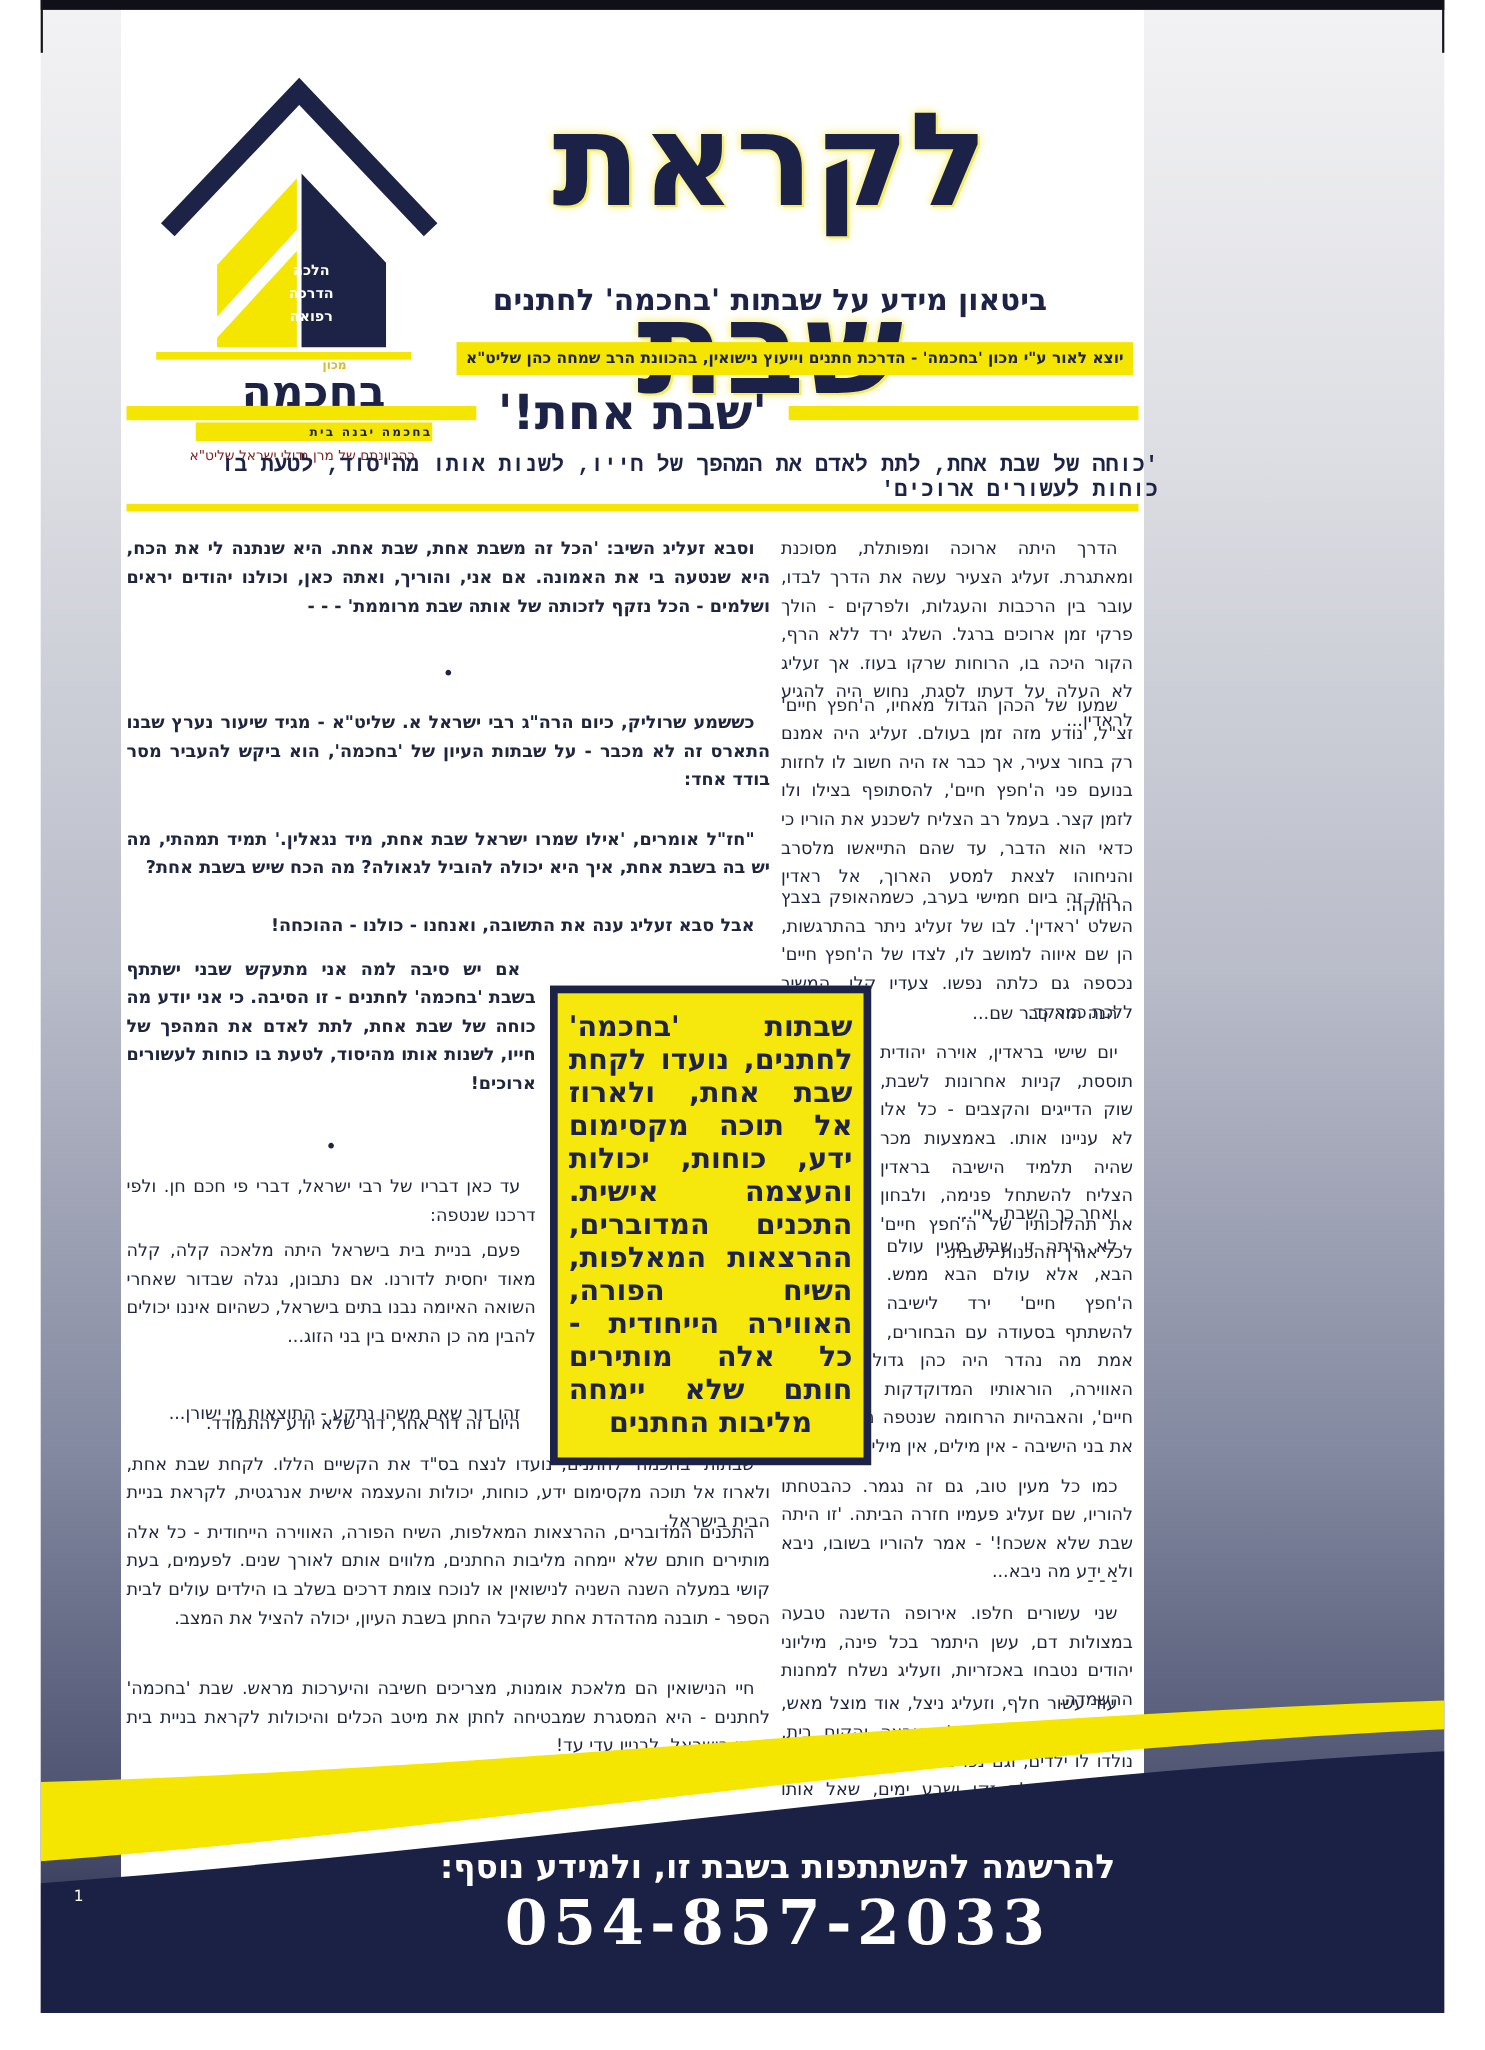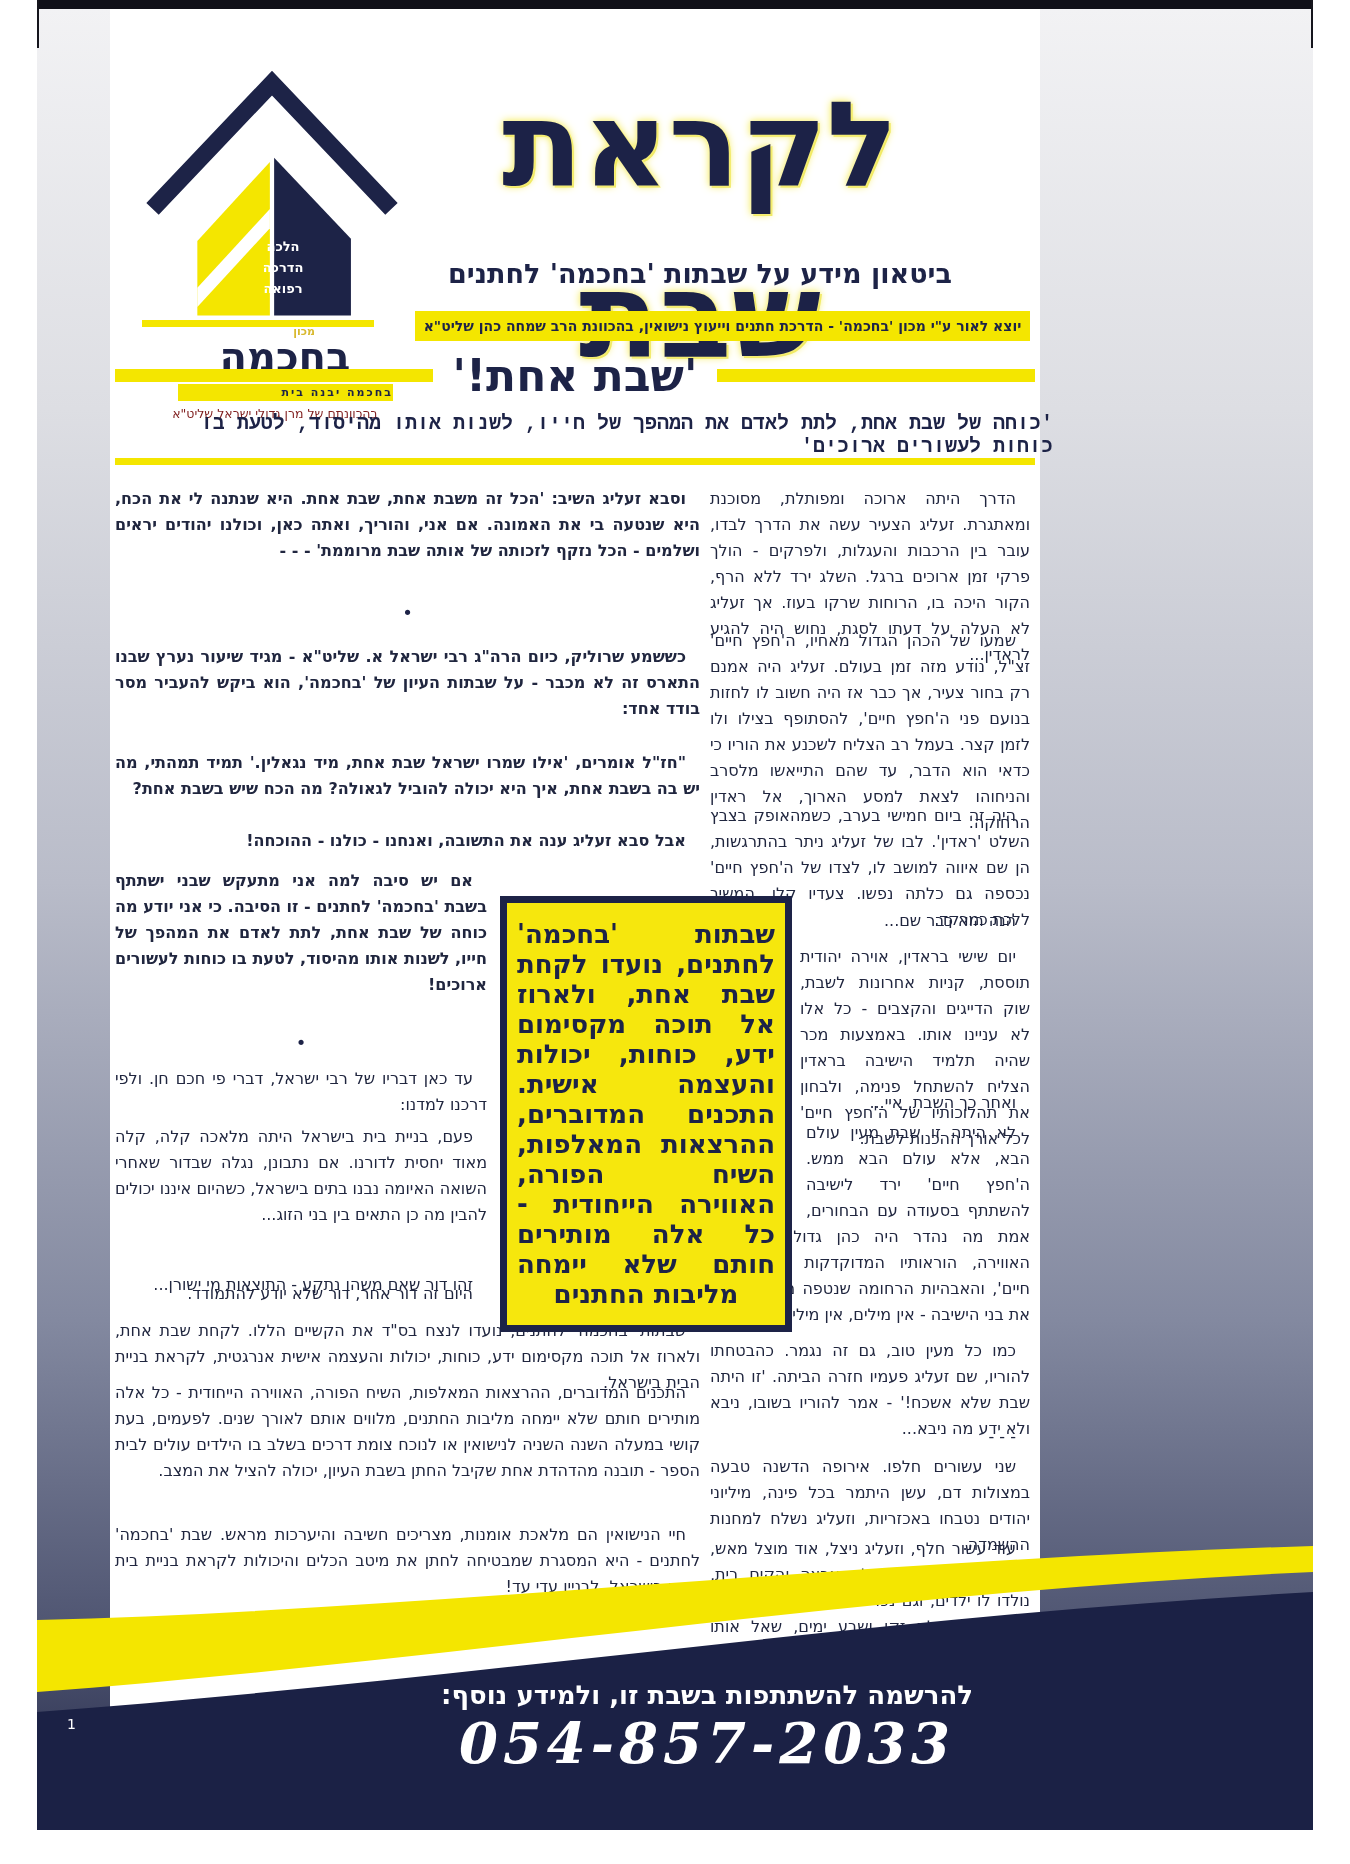--- a/index.html
+++ b/index.html
@@ -38,22 +38,22 @@
   .motto{left:112px;top:168px;width:82px;text-align:center;color:#ffffff;font-size:13px;line-height:21px;font-weight:bold;}
   .logobar{left:12px;top:252px;width:232px;height:7px;background:#f4e600;}
   .mname-sm{left:85px;top:257px;width:100px;font-size:11px;font-weight:bold;color:#d8b92f;}
   .mname{left:55px;top:266px;width:200px;text-align:center;font-size:40px;font-weight:bold;color:#1d2347;}
   .ribbon{left:48px;top:316px;width:215px;height:17px;line-height:17px;background:#f4e600;
           font-size:11px;font-weight:bold;letter-spacing:2px;color:#1d2347;}
   .guide{left:5px;top:338px;width:280px;text-align:center;font-size:12.5px;color:#7f1d1d;}
   
   .footer{left:37px;top:1540px;width:1276px;height:290px;z-index:4;}
   .ftext{left:280px;top:140px;width:780px;text-align:center;color:#ffffff;z-index:5;}
-  .freg{font-size:26px;font-weight:bold;direction:rtl;}
-  .fphone{font-family:"DejaVu Serif",serif;font-size:56px;font-weight:bold;letter-spacing:5px;direction:ltr;font-style:italic;}
+  .freg{font-size:30px;font-weight:bold;direction:rtl;}
+  .fphone{font-family:"DejaVu Serif",serif;font-size:56px;font-weight:bold;letter-spacing:5px;direction:ltr;}
   .pgnum{left:30px;top:176px;color:#ffffff;font-size:14px;z-index:5;}
 </style>
 </head>
 <body>
 
 <div class="abs topbar"></div>
 <div class="abs tick" style="left:37px;"></div>
 <div class="abs tick" style="left:1311px;"></div>
 
 <div class="abs marg" style="left:37px;width:73px;"></div>
@@ -106,21 +106,21 @@
   <div class="abs par" style="left:600px;top:1446px;width:320px;">שני עשורים חלפו. אירופה הדשנה טבעה במצולות דם, עשן היתמר בכל פינה, מיליוני יהודים נטבחו באכזריות, וזעליג נשלח למחנות ההשמדה.</div>
   <div class="abs par" style="left:600px;top:1528px;width:320px;">עוד עשור חלף, וזעליג ניצל, אוד מוצל מאש, יחיד מכל משפחתו. עלה ארצה והקים בית, נולדו לו ילדים, וגם נכדים. ואז, כמה שנים לפני שנפטר מהעולם זקן ושבע ימים, שאל אותו שרוליק נכדו: 'תגיד, סבא, איך החזקת מעמד? מנין היו לך הכוחות לעמוד בכל הנסיונות הקשים של המלחמה? איך נותרה האמונה חזקה בקרבך בכזו עוצמה?'</div>
 
   <div class="abs par b" style="left:5px;top:478px;width:585px;">וסבא זעליג השיב: 'הכל זה משבת אחת, שבת אחת. היא שנתנה לי את הכח, היא שנטעה בי את האמונה. אם אני, והוריך, ואתה כאן, וכולנו יהודים יראים ושלמים - הכל נזקף לזכותה של אותה שבת מרוממת' - - -</div>
   <div class="abs par bullet" style="left:5px;top:592px;width:585px;">•</div>
   <div class="abs par b" style="left:5px;top:636px;width:585px;">כששמע שרוליק, כיום הרה"ג רבי ישראל א. שליט"א - מגיד שיעור נערץ שבנו התארס זה לא מכבר - על שבתות העיון של 'בחכמה', הוא ביקש להעביר מסר בודד אחד:</div>
   <div class="abs par b" style="left:5px;top:742px;width:585px;">"חז"ל אומרים, 'אילו שמרו ישראל שבת אחת, מיד נגאלין.' תמיד תמהתי, מה יש בה בשבת אחת, איך היא יכולה להוביל לגאולה? מה הכח שיש בשבת אחת?</div>
   <div class="abs par b" style="left:5px;top:820px;width:585px;">אבל סבא זעליג ענה את התשובה, ואנחנו - כולנו - ההוכחה!</div>
   <div class="abs par b" style="left:5px;top:860px;width:372px;">אם יש סיבה למה אני מתעקש שבני ישתתף בשבת 'בחכמה' לחתנים - זו הסיבה. כי אני יודע מה כוחה של שבת אחת, לתת לאדם את המהפך של חייו, לשנות אותו מהיסוד, לטעת בו כוחות לעשורים ארוכים!</div>
   <div class="abs par bullet" style="left:5px;top:1022px;width:372px;">•</div>
-  <div class="abs par" style="left:5px;top:1058px;width:372px;">עד כאן דבריו של רבי ישראל, דברי פי חכם חן. ולפי דרכנו למדנו:</div>
+  <div class="abs par" style="left:5px;top:1058px;width:372px;">עד כאן דבריו של רבי ישראל, דברי פי חכם חן. ולפי דרכנו שנטפה:</div>
   <div class="abs par" style="left:5px;top:1116px;width:372px;">פעם, בניית בית בישראל היתה מלאכה קלה, קלה מאוד יחסית לדורנו. אם נתבונן, נגלה שבדור שאחרי השואה האיומה נבנו בתים בישראל, כשהיום איננו יכולים להבין מה כן התאים בין בני הזוג...</div>
   <div class="abs par" style="left:5px;top:1273px;width:372px;">היום זה דור אחר, דור שלא יודע להתמודד.</div>
   <div class="abs par" style="left:5px;top:1264px;width:372px;">זהו דור שאם משהו נתקע - התוצאות מי ישורן...</div>
   <div class="abs par" style="left:5px;top:1310px;width:585px;">שבתות 'בחכמה' לחתנים, נועדו לנצח בס"ד את הקשיים הללו. לקחת שבת אחת, ולארוז אל תוכה מקסימום ידע, כוחות, יכולות והעצמה אישית אנרגטית, לקראת בניית הבית בישראל.</div>
   <div class="abs par" style="left:5px;top:1372px;width:585px;">התכנים המדוברים, ההרצאות המאלפות, השיח הפורה, האווירה הייחודית - כל אלה מותירים חותם שלא יימחה מליבות החתנים, מלווים אותם לאורך שנים. לפעמים, בעת קושי במעלה השנה השניה לנישואין או לנוכח צומת דרכים בשלב בו הילדים עולים לבית הספר - תובנה מהדהדת אחת שקיבל החתן בשבת העיון, יכולה להציל את המצב.</div>
   <div class="abs par" style="left:5px;top:1514px;width:585px;">חיי הנישואין הם מלאכת אומנות, מצריכים חשיבה והיערכות מראש. שבת 'בחכמה' לחתנים - היא המסגרת שמבטיחה לחתן את מיטב הכלים והיכולות לקראת בניית בית נאמן בישראל, לבניין עדי עד!</div>
 
   <div class="abs hbox">שבתות 'בחכמה' לחתנים, נועדו לקחת שבת אחת, ולארוז אל תוכה מקסימום ידע, כוחות, יכולות והעצמה אישית. התכנים המדוברים, ההרצאות המאלפות, השיח הפורה, האווירה הייחודית - כל אלה מותירים חותם שלא יימחה מליבות החתנים</div>
 </div>
 

